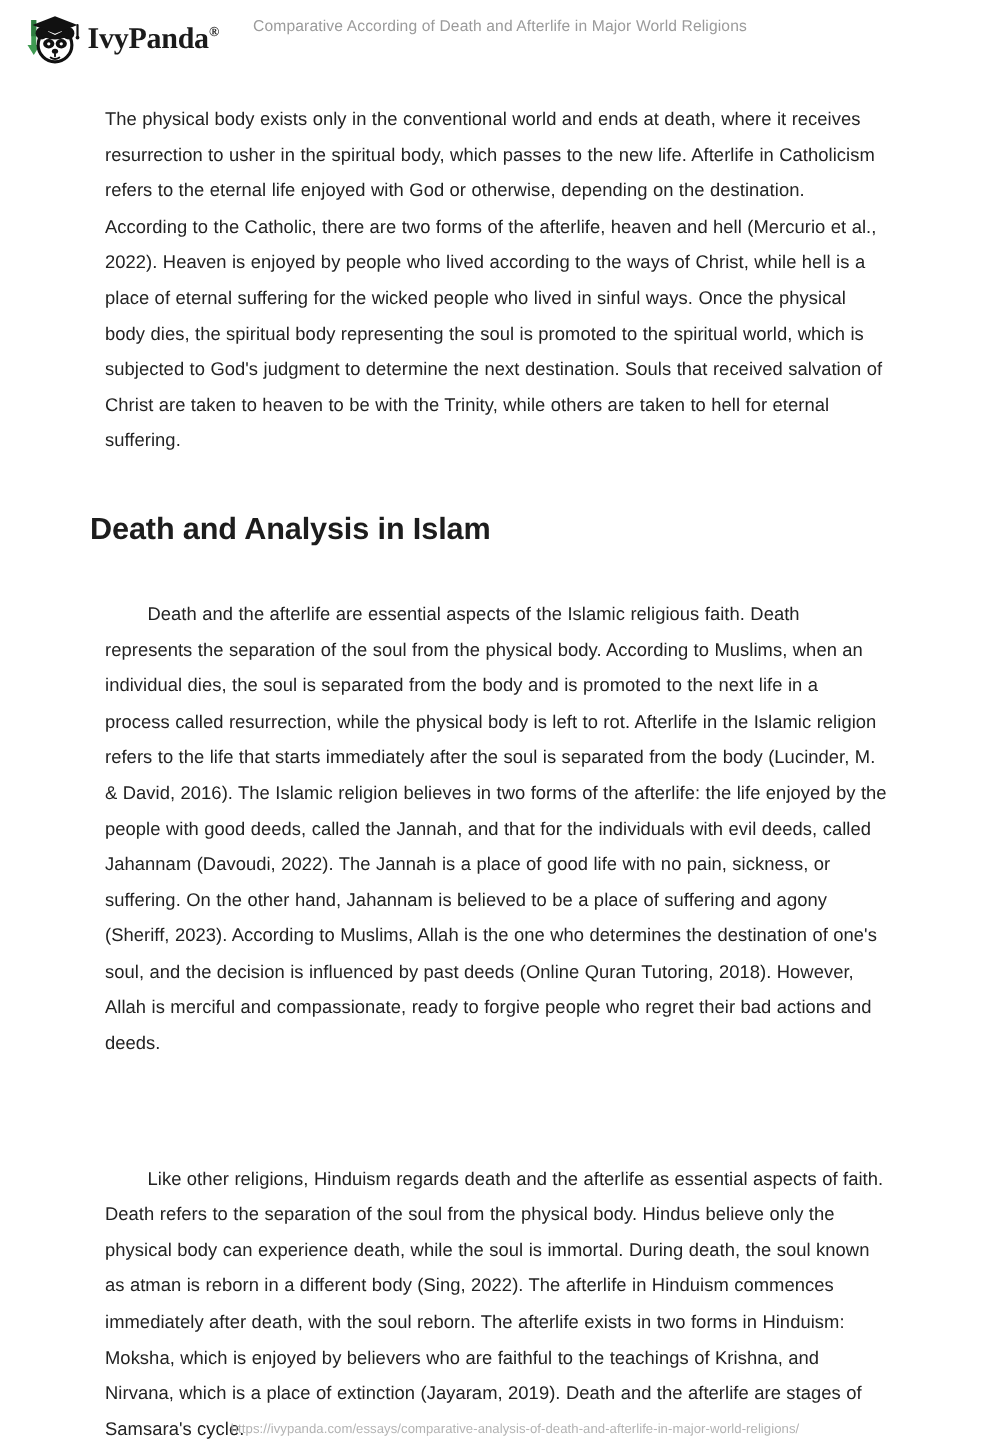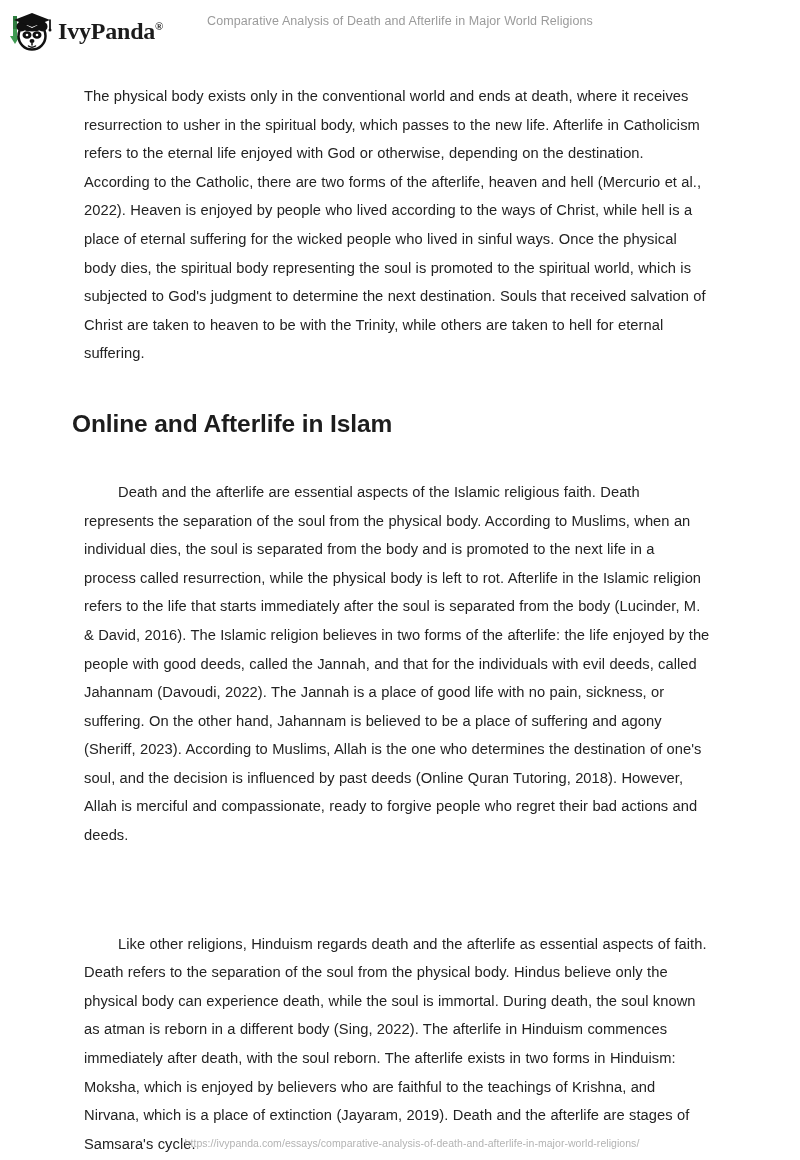--- a/index.html
+++ b/index.html
@@ -21,21 +21,21 @@
     position: absolute;
     top: 0;
     left: 0;
     width: 800px;
     height: 62px;
     display: flex;
     align-items: center;
   }
   .brand {
     position: absolute;
-    left: 6px;
+    left: 18px;
     top: 9px;
     display: flex;
     align-items: center;
     height: 44px;
   }
   .brand-mark {
     width: 46px;
     height: 44px;
     display: block;
   }
@@ -138,29 +138,29 @@
       <path d="M52 68 L52 72 M45 74 Q52 79 59 74" stroke="#111111" stroke-width="3" fill="none" stroke-linecap="round"></path>
 
       <path d="M52 8 L88 22 L52 36 L16 22 Z" fill="#111111"></path>
       <path d="M30 27 L30 40 Q52 50 74 40 L74 27 L52 38 Z" fill="#111111"></path>
       <path d="M88 22 L88 40" stroke="#111111" stroke-width="3.5" stroke-linecap="round"></path>
       <circle cx="88" cy="42" r="3" fill="#111111"></circle>
     </svg>
     <span class="brand-name"><span>IvyPanda</span><span class="brand-reg">®</span></span>
   </div>
 
-  <div class="header-title">Comparative Analysis of Death and Afterlife in Major World Religions</div>
+  <div class="header-title">Comparative According of Death and Afterlife in Major World Religions</div>
 </div>
 
 <div class="content">
 
   <p class="para">The physical body exists only in the conventional world and ends at death, where it receives resurrection to usher in the spiritual body, which passes to the new life. Afterlife in Catholicism refers to the eternal life enjoyed with God or otherwise, depending on the destination. According to the Catholic, there are two forms of the afterlife, heaven and hell (Mercurio et al., 2022). Heaven is enjoyed by people who lived according to the ways of Christ, while hell is a place of eternal suffering for the wicked people who lived in sinful ways. Once the physical body dies, the spiritual body representing the soul is promoted to the spiritual world, which is subjected to God's judgment to determine the next destination. Souls that received salvation of Christ are taken to heaven to be with the Trinity, while others are taken to hell for eternal suffering.</p>
 
   <div class="gap-before-h2"></div>
-  <h2 class="section-title">Online and Afterlife in Islam</h2>
+  <h2 class="section-title">Death and Analysis in Islam</h2>
   <div class="gap-after-h2"></div>
 
   <p class="para indent">Death and the afterlife are essential aspects of the Islamic religious faith. Death represents the separation of the soul from the physical body. According to Muslims, when an individual dies, the soul is separated from the body and is promoted to the next life in a process called resurrection, while the physical body is left to rot. Afterlife in the Islamic religion refers to the life that starts immediately after the soul is separated from the body (Lucinder, M. &amp; David, 2016). The Islamic religion believes in two forms of the afterlife: the life enjoyed by the people with good deeds, called the Jannah, and that for the individuals with evil deeds, called Jahannam (Davoudi, 2022). The Jannah is a place of good life with no pain, sickness, or suffering. On the other hand, Jahannam is believed to be a place of suffering and agony (Sheriff, 2023). According to Muslims, Allah is the one who determines the destination of one's soul, and the decision is influenced by past deeds (Online Quran Tutoring, 2018). However, Allah is merciful and compassionate, ready to forgive people who regret their bad actions and deeds.</p>
 
   <div class="gap-before-h2"></div>
   <div class="gap-after-h2"></div>
 
   <p class="para indent">Like other religions, Hinduism regards death and the afterlife as essential aspects of faith. Death refers to the separation of the soul from the physical body. Hindus believe only the physical body can experience death, while the soul is immortal. During death, the soul known as atman is reborn in a different body (Sing, 2022).  The afterlife in Hinduism commences immediately after death, with the soul reborn. The afterlife exists in two forms in Hinduism: Moksha, which is enjoyed by believers who are faithful to the teachings of Krishna, and Nirvana, which is a place of extinction (Jayaram, 2019). Death and the afterlife are stages of Samsara's cycle.</p>
 
 </div>

